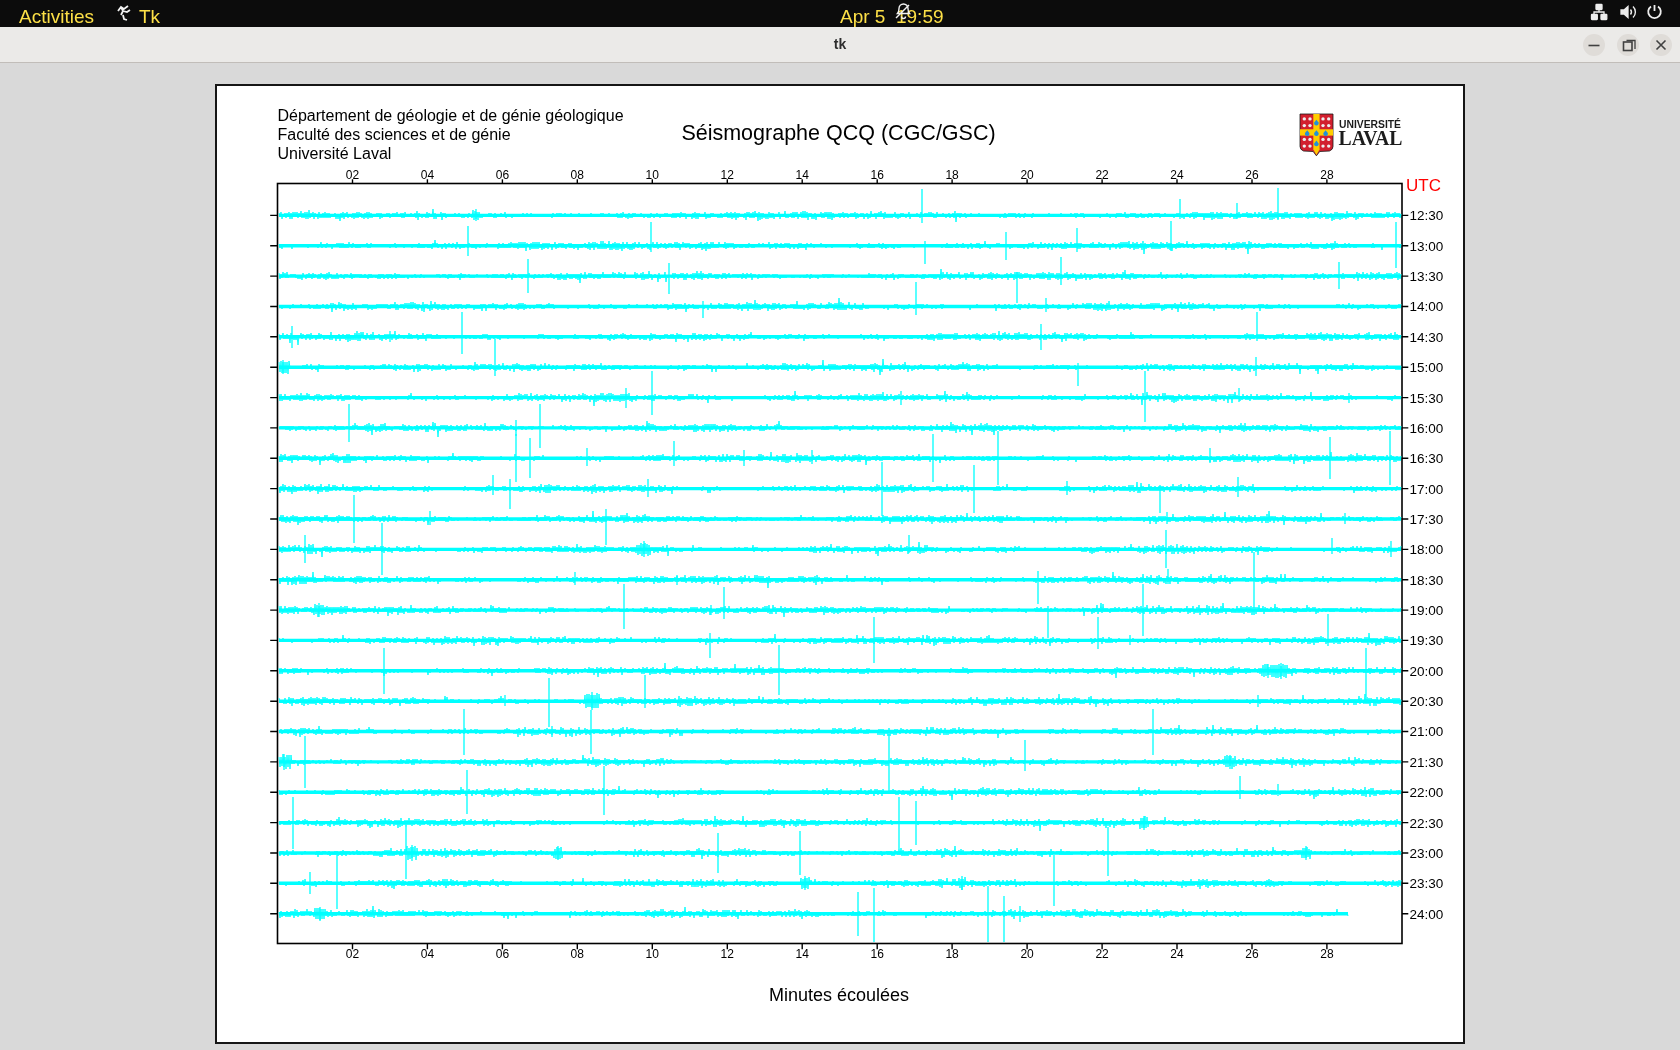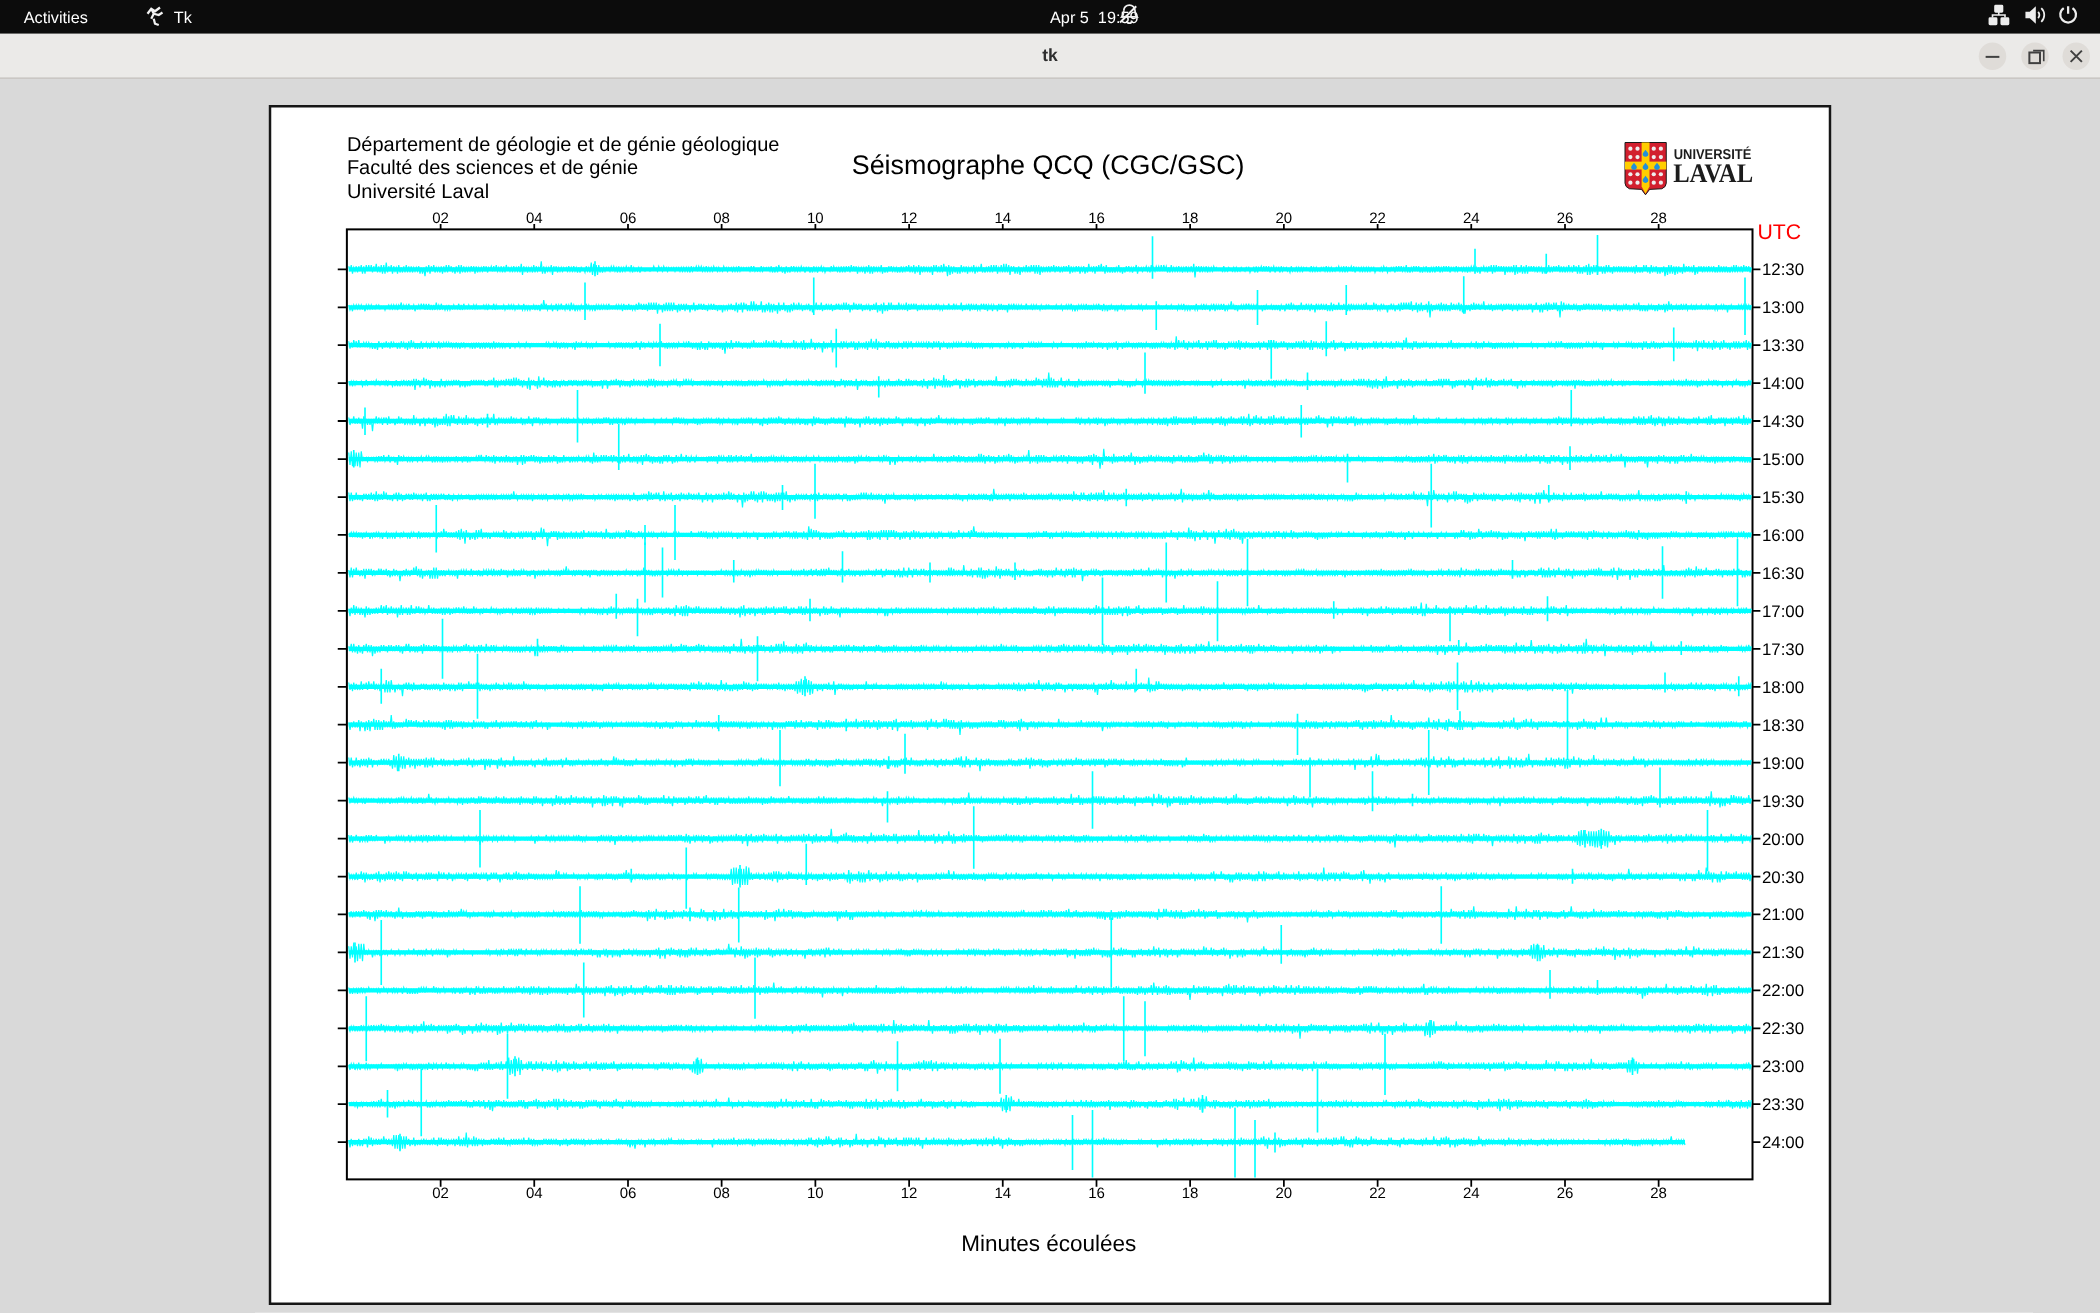--- a/index.html
+++ b/index.html
@@ -1,15 +1,15 @@
 <!DOCTYPE html>
 <html><head><meta charset="utf-8"><style>
 *{margin:0;padding:0;box-sizing:border-box}
 html,body{width:1680px;height:1050px;overflow:hidden;background:#d9d9d9;font-family:"Liberation Sans",sans-serif}
-#topbar{position:absolute;left:0;top:0;width:1680px;height:27px;background:#0c0c0c;color:#ffffff;font-size:13px}
+#topbar{position:absolute;left:0;top:0;width:1680px;height:27px;background:#0c0c0c;color:#fde047;font-size:19px}
 #topbar .act{position:absolute;left:19px;top:6px}
 #topbar .tk{position:absolute;left:139px;top:6px}
 #topbar .clock{position:absolute;left:840px;top:6px}
 #titlebar{position:absolute;left:0;top:27px;width:1680px;height:36px;background:#ebeae8;border-bottom:1px solid #c1bdb9}
 #titlebar .t{position:absolute;left:0;width:1680px;top:9px;text-align:center;font-weight:bold;font-size:14px;color:#2e2e2e}
 .wbtn{position:absolute;top:34px;width:22px;height:22px;border-radius:50%;background:#dfdcd8}
 #canvas{position:absolute;left:215px;top:84px;width:1250px;height:960px;background:#fff;border:2px solid #161616}
 svg{position:absolute;left:0;top:0}
 .hdr{font-size:16px;fill:#000}
 .tick{font-size:12px;fill:#000}

